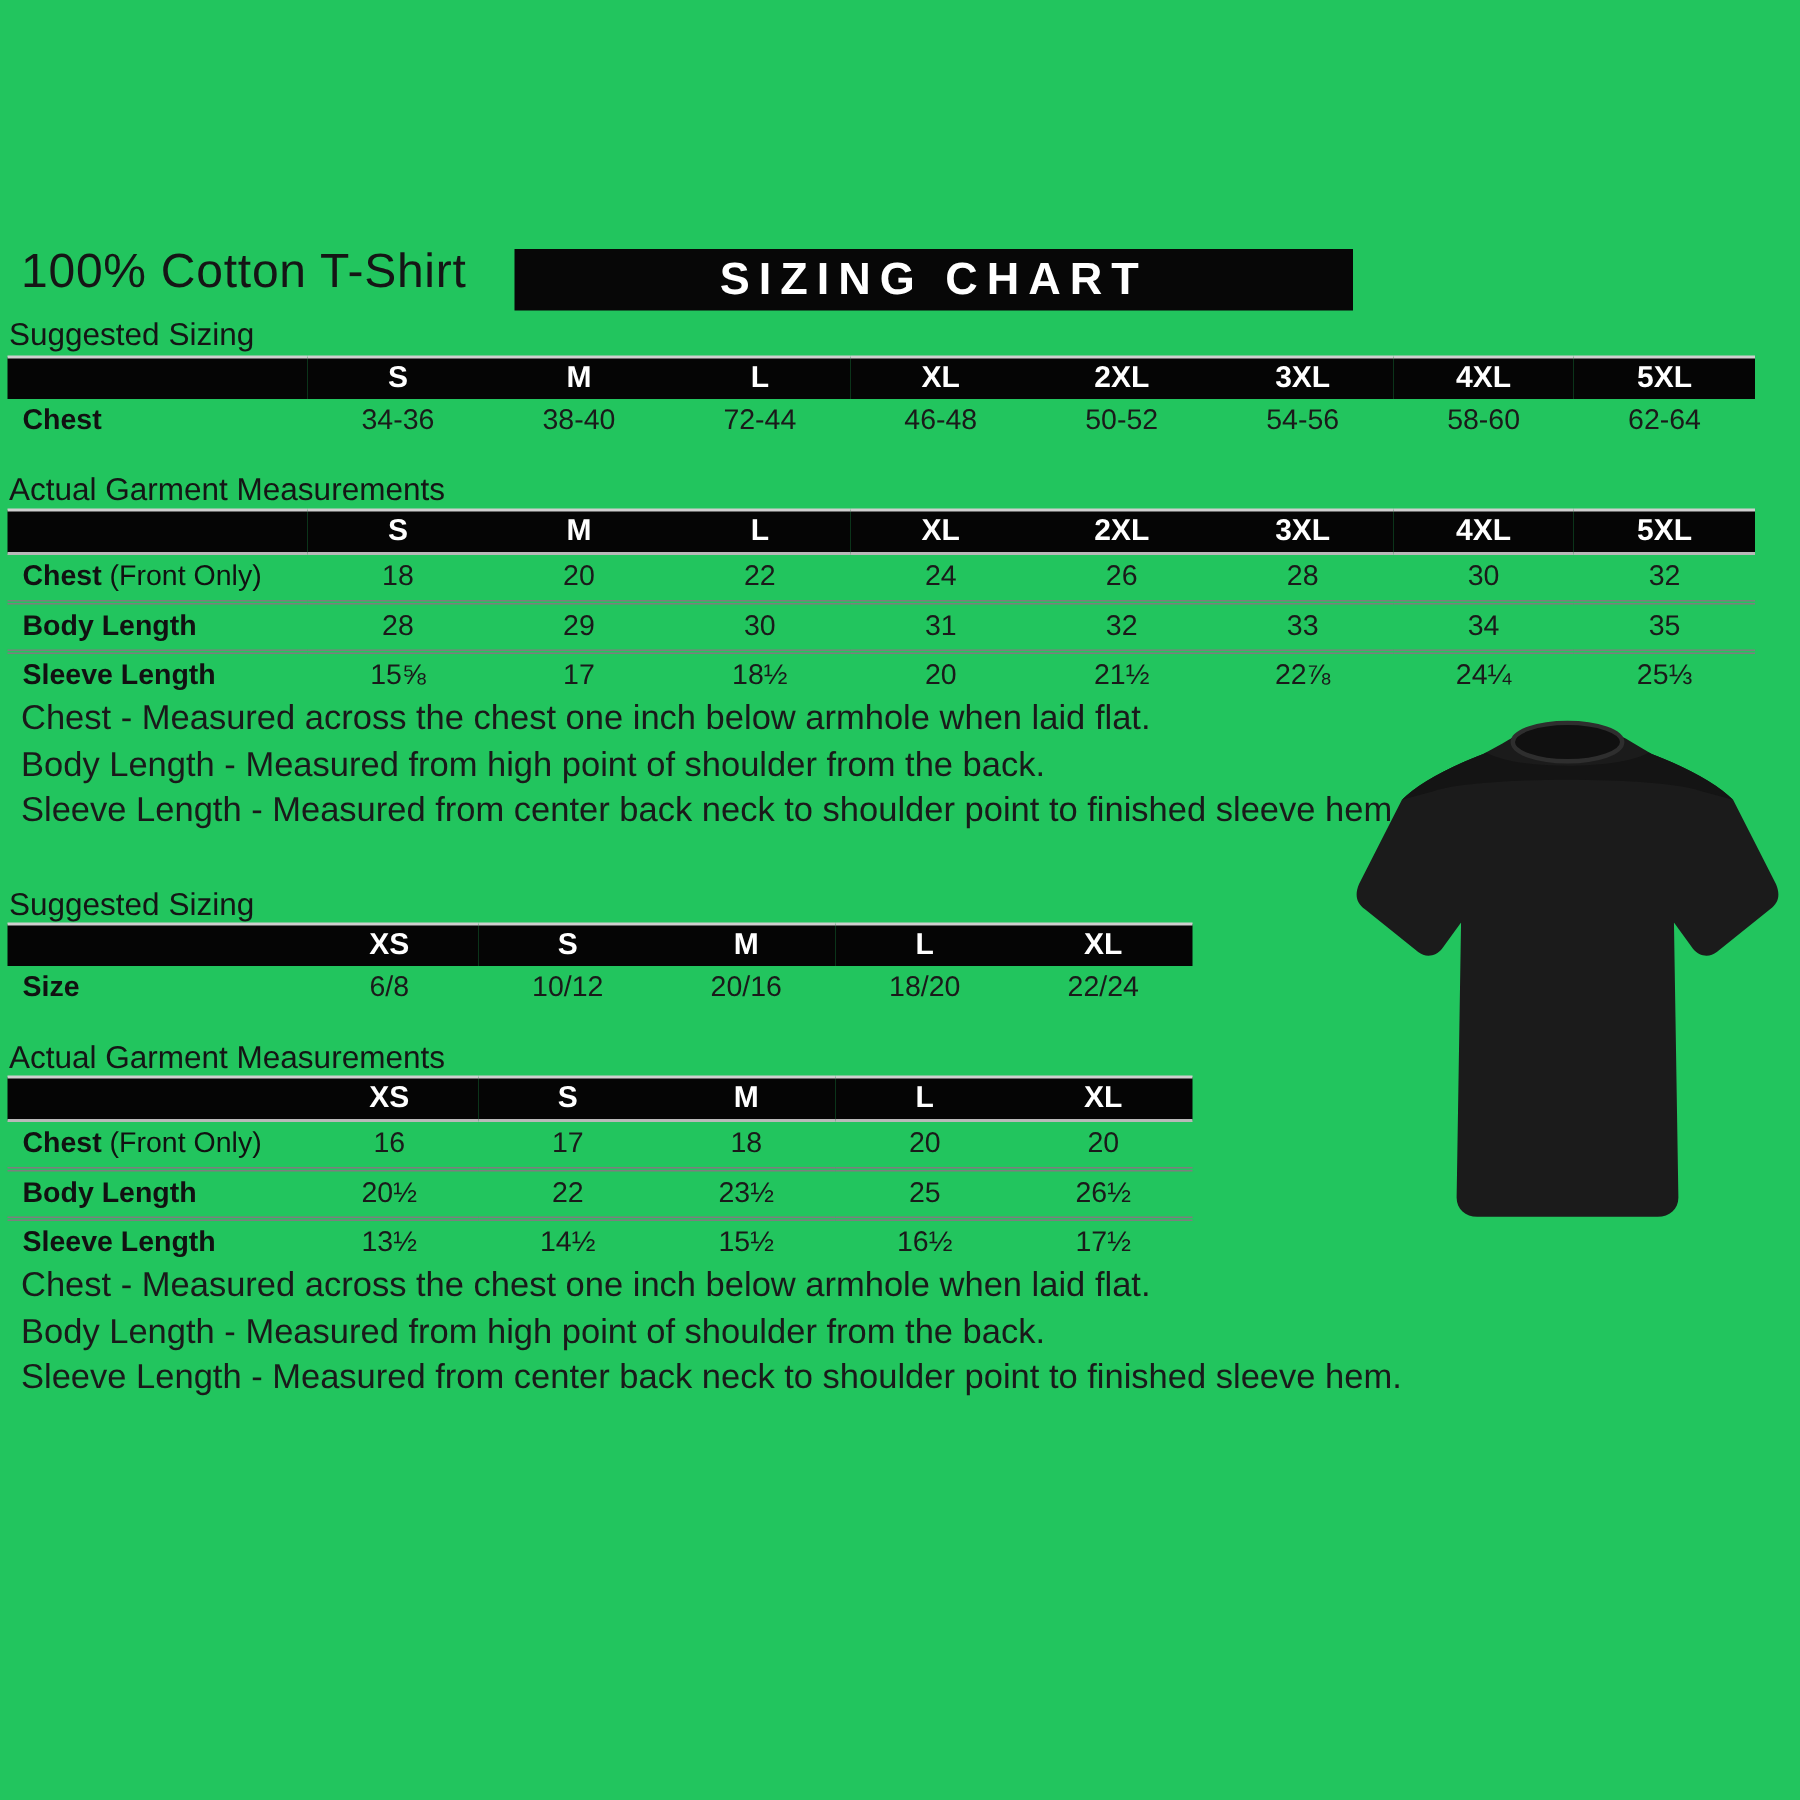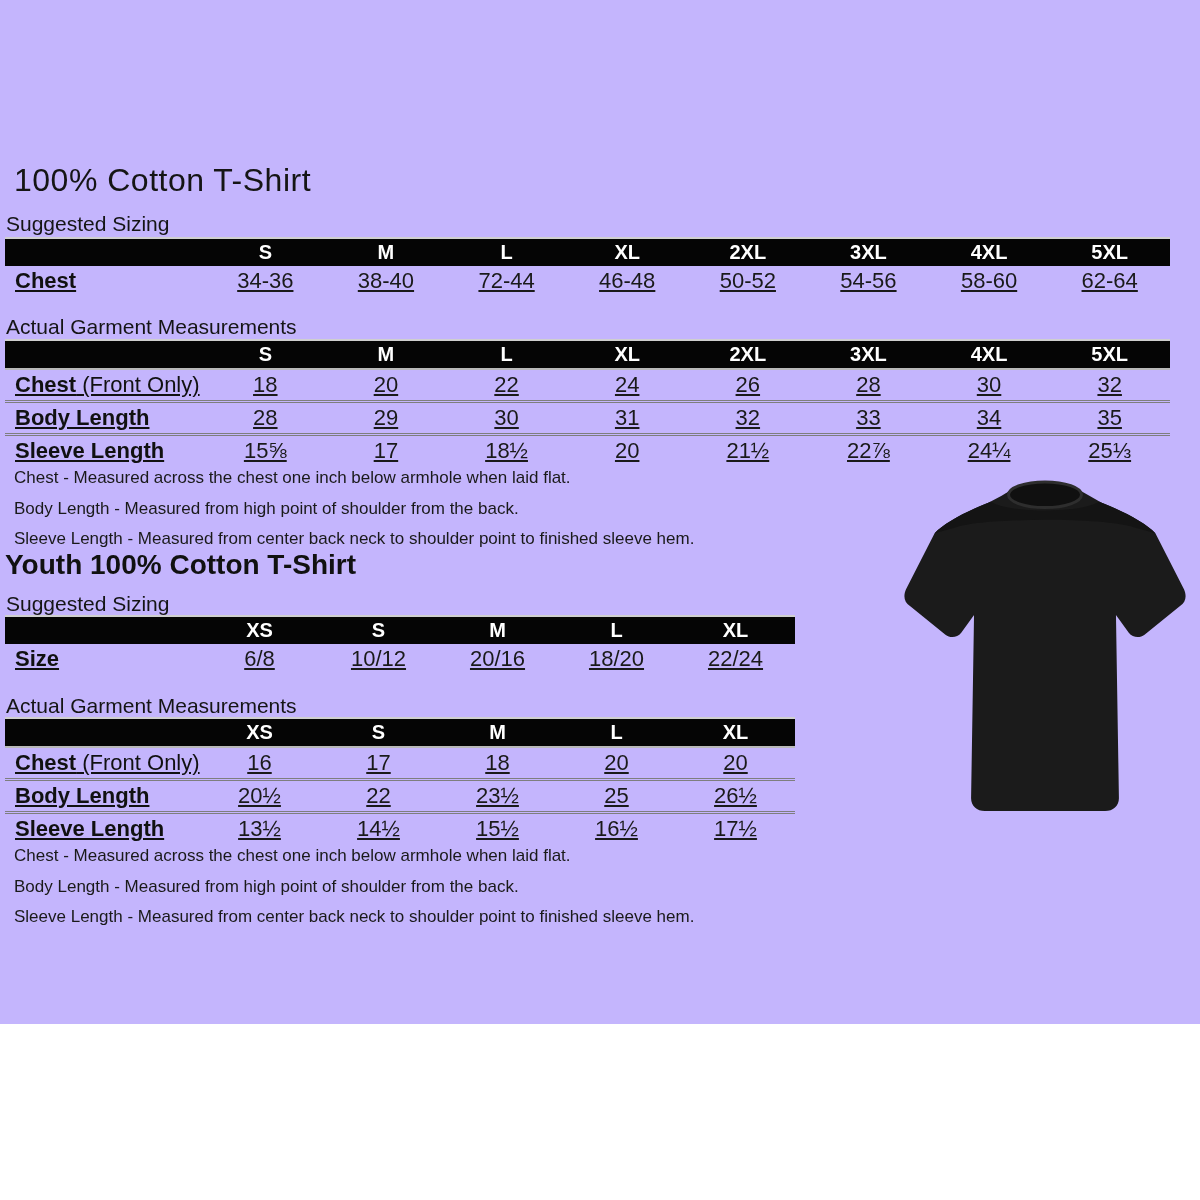--- a/index.html
+++ b/index.html
@@ -1,48 +1,51 @@
 <!DOCTYPE html>
 <html><head>
 <meta charset="utf-8">
 <style>
   html,body{margin:0;padding:0;background:#fff;}
-  .page{position:relative;width:1200px;height:1024px;background:#c4b5fd;overflow:hidden;
+  .page{position:relative;width:1200px;height:1200px;background:#22c55e;overflow:hidden;
         font-family:"Liberation Sans","DejaVu Sans",sans-serif;color:#111;}
   .abs{position:absolute;}
 
   .main-title{left:14px;top:162px;font-size:32px;font-weight:400;letter-spacing:0.5px;color:#151515;}
   .banner{left:343px;top:166px;width:559px;height:41px;background:#070707;
           display:flex;align-items:center;justify-content:center;}
   .banner span{color:#fff;font-weight:bold;font-size:30px;letter-spacing:6px;}
 
   .section-label{font-size:21px;color:#151515;}
   .youth-title{left:5px;top:549px;font-size:28px;font-weight:bold;color:#111;}
 
   table{border-collapse:collapse;table-layout:fixed;}
   .tbl{position:absolute;}
   .tbl thead th{background:#050505;color:#fff;font-weight:bold;font-size:20px;
                 height:27px;text-align:center;padding:0;border-top:2px solid #cfcfcf;}
-  .tbl td{font-size:22px;text-align:center;height:30px;padding:0;color:#1a1a1a;vertical-align:middle;text-decoration:underline;}
+  .tbl td{font-size:19px;text-align:center;height:30px;padding:0;color:#1a1a1a;vertical-align:middle;}
   .tbl td.rl{text-align:left;padding-left:10px;font-weight:bold;color:#111;}
   .tbl td.rl .sfx{font-weight:400;}
   .meas thead th{border-bottom:2px solid #b9b9b9;}
   .meas tbody tr+tr td{border-top:3px double #7e7e7e;}
 
-  .notes{font-size:17px;line-height:30.5px;color:#1a1a1a;}
+  .notes{font-size:23px;line-height:30.5px;color:#1a1a1a;}
   .notes div{white-space:nowrap;}
 
   .shirt-wrap{left:897px;top:476px;width:296px;height:342px;}
 </style>
 </head>
 <body>
 
 <div class="page">
 
   <div class="abs main-title">100% Cotton T-Shirt</div>
+  <div class="abs banner">
+    <span>SIZING CHART</span>
+  </div>
 
   <div class="abs section-label" style="left:6px;top:212px;">Suggested Sizing</div>
 
   <table class="tbl" style="left:5px;top:237px;width:1165px;">
     <colgroup>
         <col style="width:200px">
         <col>
         <col>
         <col>
         <col>
@@ -142,21 +145,20 @@
       </tr>
     </tbody>
   </table>
 
   <div class="abs notes" style="left:14px;top:463px;">
     <div>Chest - Measured across the chest one inch below armhole when laid flat.</div>
     <div>Body Length - Measured from high point of shoulder from the back.</div>
     <div>Sleeve Length - Measured from center back neck to shoulder point to finished sleeve hem.</div>
   </div>
 
-  <div class="abs youth-title">Youth 100% Cotton T-Shirt</div>
 
   <div class="abs section-label" style="left:6px;top:592px;">Suggested Sizing</div>
 
   <table class="tbl" style="left:5px;top:615px;width:790px;">
     <colgroup>
         <col style="width:195px">
         <col>
         <col>
         <col>
         <col>

